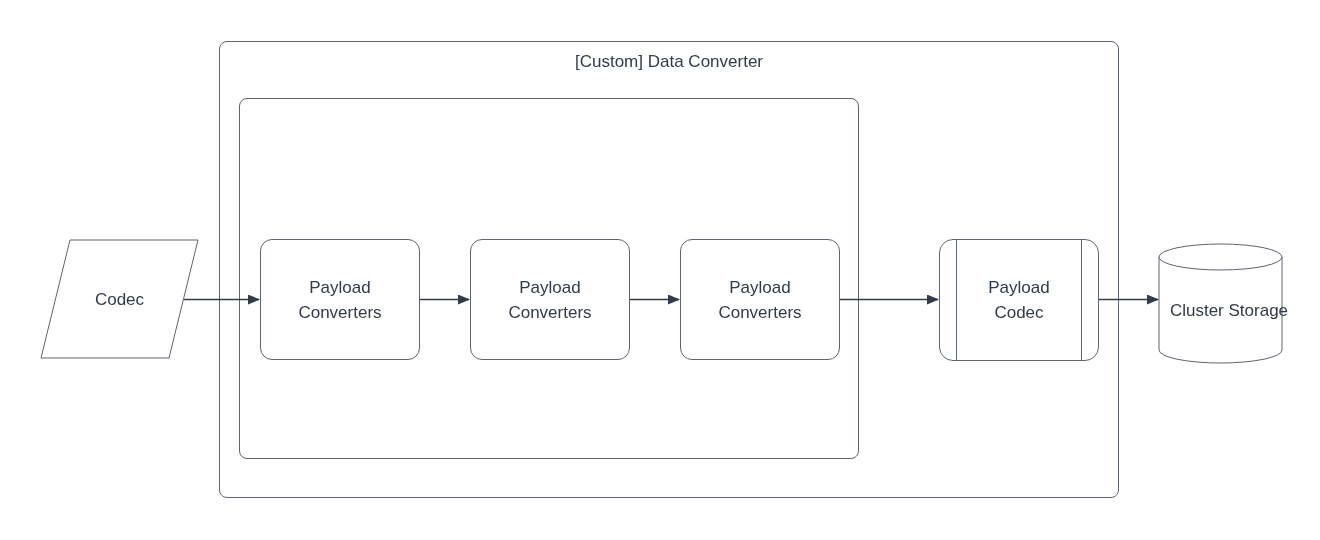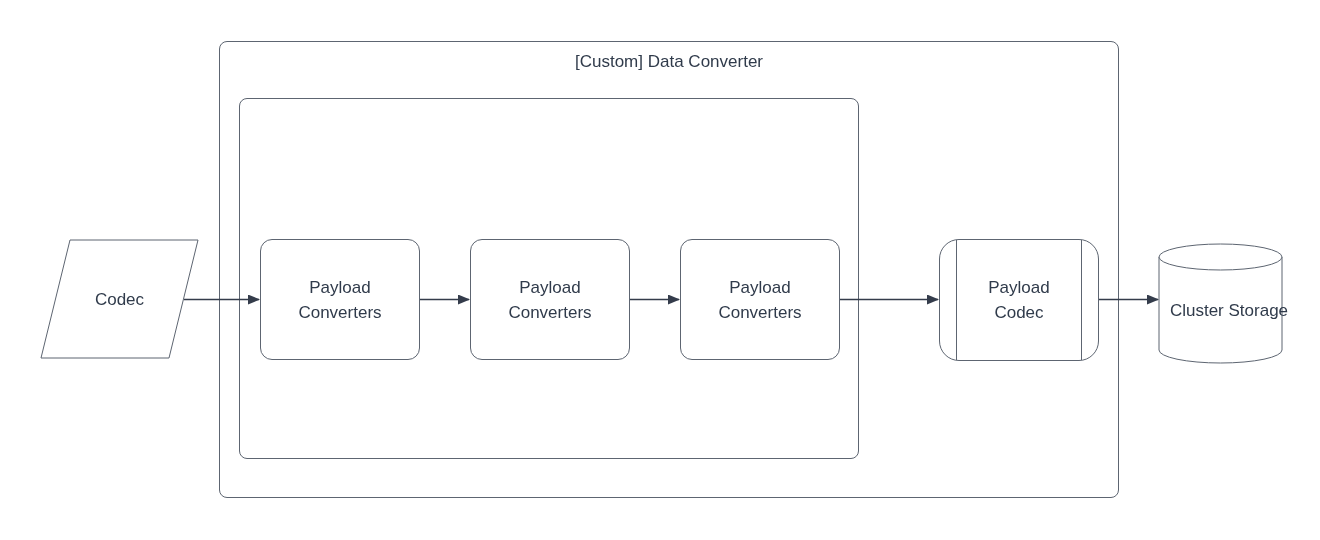--- a/index.html
+++ b/index.html
@@ -96,21 +96,21 @@
   <div class="node-box" style="left:260px;top:239px;width:160px;height:121px;padding:0 28px;">
     <span>Payload Converters</span>
   </div>
   <div class="node-box" style="left:470px;top:239px;width:160px;height:121px;padding:0 28px;">
     <span>Payload Converters</span>
   </div>
   <div class="node-box" style="left:680px;top:239px;width:160px;height:121px;padding:0 28px;">
     <span>Payload Converters</span>
   </div>
 
-  <div class="node-box" style="left:939px;top:239px;width:160px;height:122px;border-radius:20px;padding:0 30px;">
+  <div class="node-box" style="left:939px;top:239px;width:160px;height:122px;border-radius:14px;padding:0 30px;">
     <div class="codec-bar" style="left:16px;"></div>
     <div class="codec-bar" style="right:16px;"></div>
     <span>Payload Codec</span>
   </div>
 
   <div class="shape-label" style="left:1159px;top:266px;width:140px;height:88px;">Cluster Storage</div>
 
 </div>
 
 </body></html>

